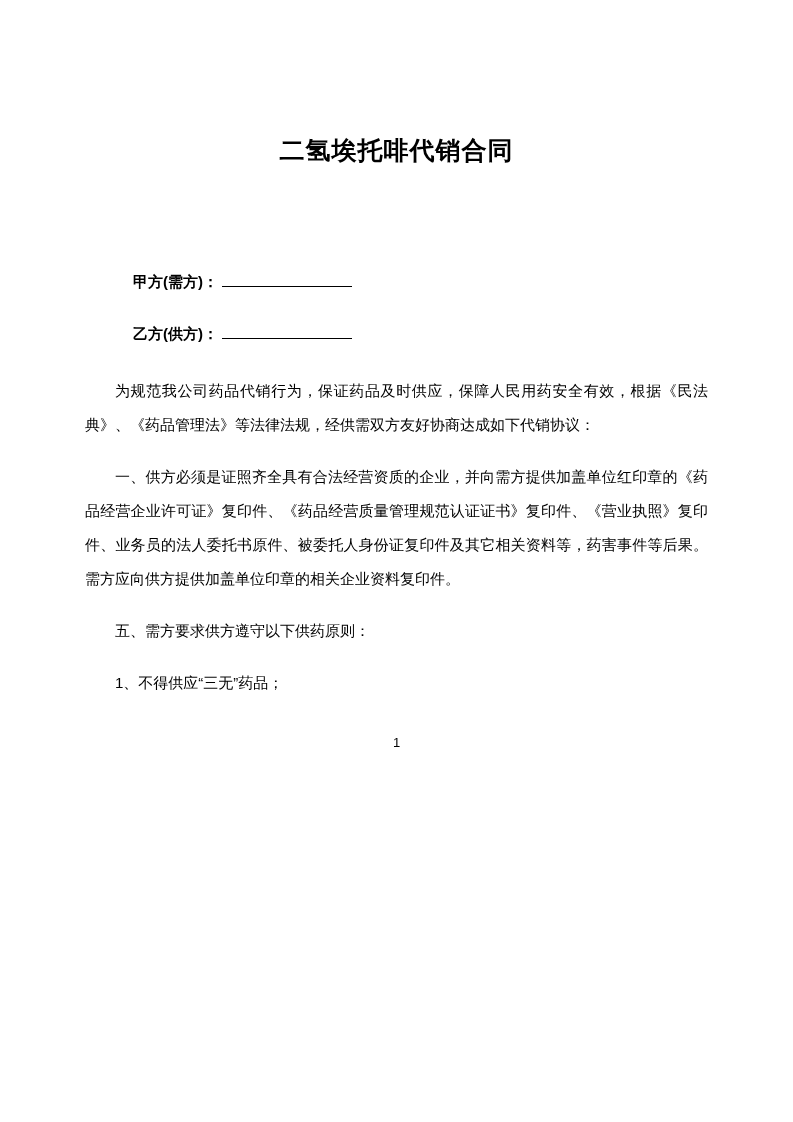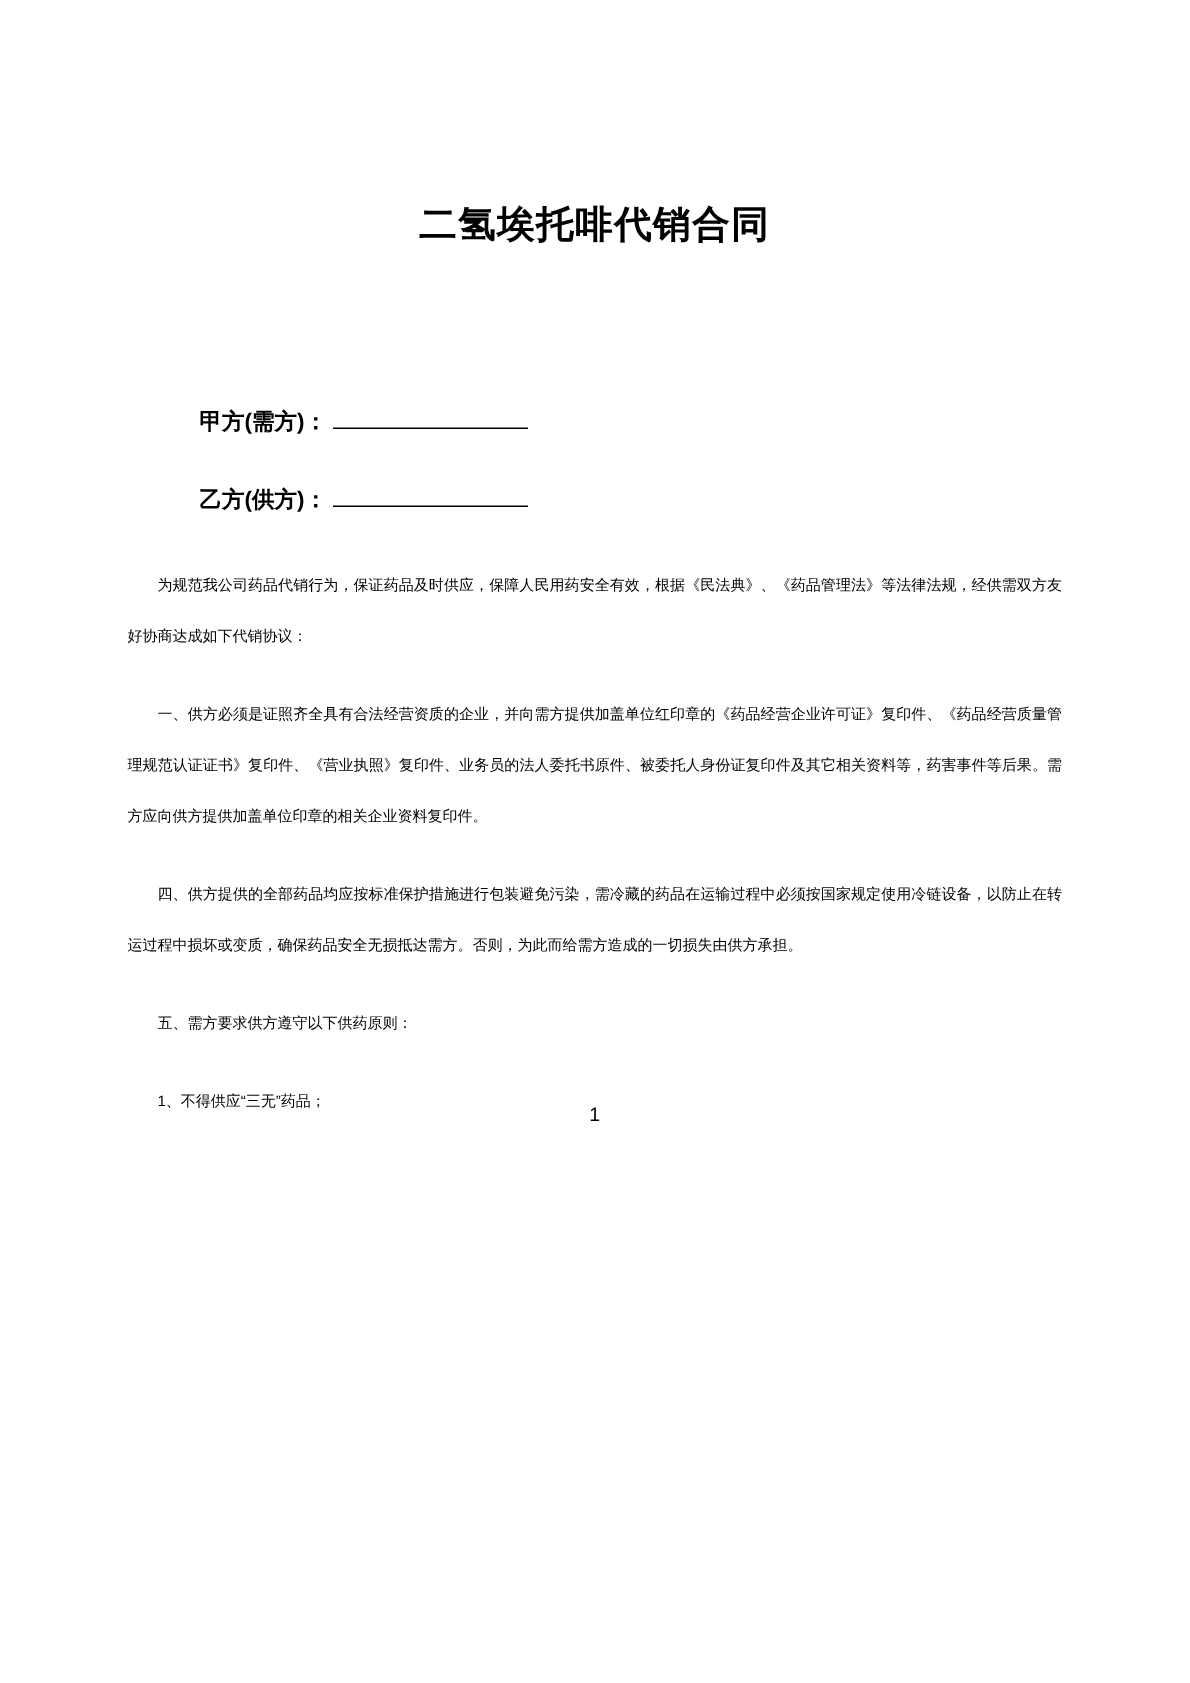--- a/index.html
+++ b/index.html
@@ -47,21 +47,21 @@
     width: 130px;
     border-bottom: 1px solid #000;
     height: 13px;
     vertical-align: baseline;
     margin-left: 4px;
   }
   .body-block {
     margin-top: 10px;
   }
   p.para {
-    font-size: 10px;
+    font-size: 15px;
     line-height: 34px;
     margin: 0 0 18px 0;
     text-align: justify;
     text-justify: inter-ideograph;
     text-indent: 2em;
   }
   .page-number {
     position: absolute;
     bottom: 40px;
     left: 0;
@@ -79,19 +79,18 @@
   <h1 class="doc-title">二氢埃托啡代销合同</h1>
 
   <div class="party-block">
     <div class="party-line"><span>甲方(需方)：</span><span class="blank-rule"></span></div>
     <div class="party-line"><span>乙方(供方)：</span><span class="blank-rule"></span></div>
   </div>
 
   <div class="body-block">
     <p class="para">为规范我公司药品代销行为，保证药品及时供应，保障人民用药安全有效，根据《民法典》、《药品管理法》等法律法规，经供需双方友好协商达成如下代销协议：</p>
     <p class="para">一、供方必须是证照齐全具有合法经营资质的企业，并向需方提供加盖单位红印章的《药品经营企业许可证》复印件、《药品经营质量管理规范认证证书》复印件、《营业执照》复印件、业务员的法人委托书原件、被委托人身份证复印件及其它相关资料等，药害事件等后果。需方应向供方提供加盖单位印章的相关企业资料复印件。</p>
-    <p class="para">四、供方提供的全部药品均应按标准保护措施进行包装避免污染，需冷藏的药品在运输过程中必须按国家规定使用冷链设备，以防止在转运过程中损坏或变质，确保药品安全无损抵达需方。否则，为此而给需方造成的一切损失由供方承担。</p>
     <p class="para">五、需方要求供方遵守以下供药原则：</p>
     <p class="para">1、不得供应“三无”药品；</p>
   </div>
 
   <div class="page-number">1</div>
 </div>
 
 </body></html>

